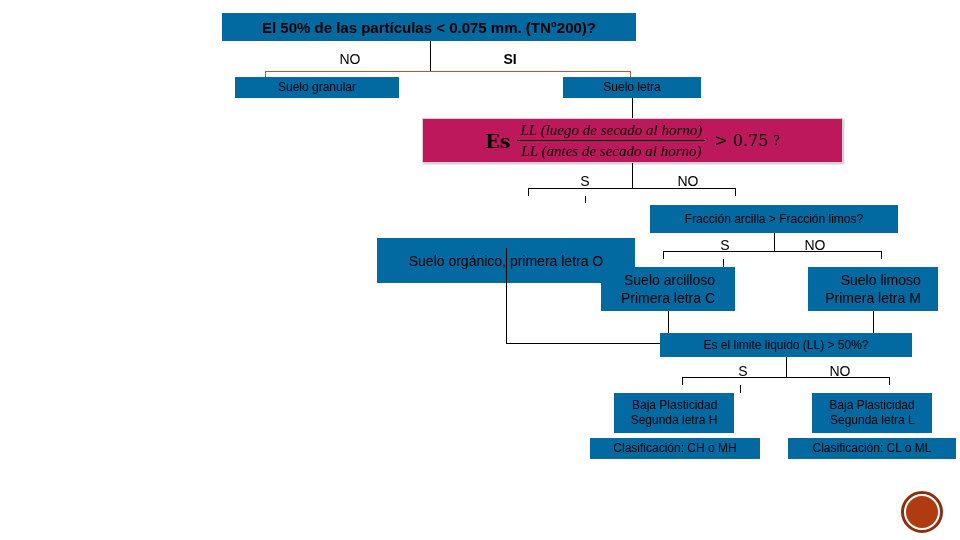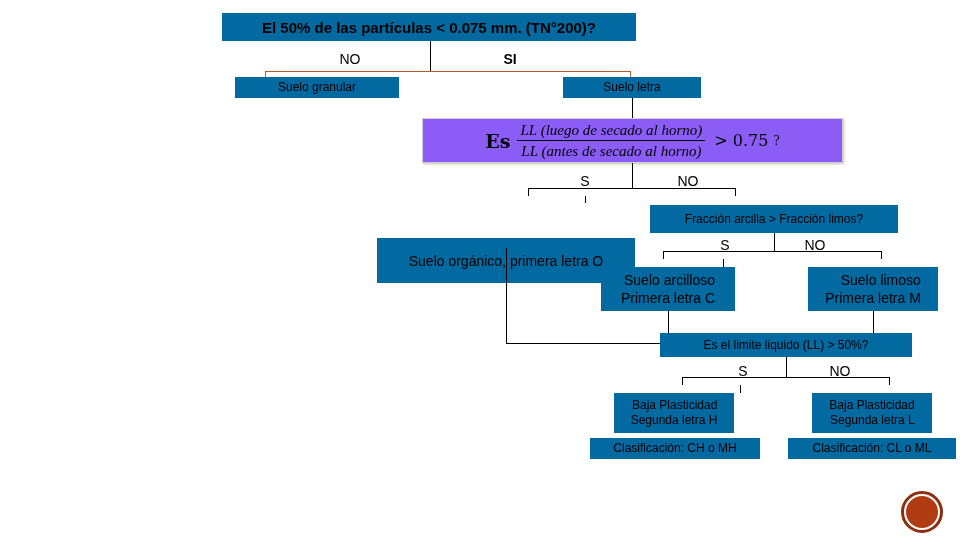--- a/index.html
+++ b/index.html
@@ -51,21 +51,21 @@
   }
   .line-v {
     position: absolute;
     background: #000000;
     width: 1px;
   }
   .line-h.accent { background: #b25b2c; }
   .line-v.accent { background: #b25b2c; }
   .formula {
     position: absolute;
-    background: #8b5cf6;
+    background: #be185d;
     border: 1px solid #d0d0d0;
     box-shadow: 1px 1px 2px rgba(0,0,0,0.25);
     box-sizing: border-box;
     display: flex;
     align-items: center;
     justify-content: center;
     font-family: "Liberation Serif", serif;
   }
   .formula .es {
     font-weight: bold;

